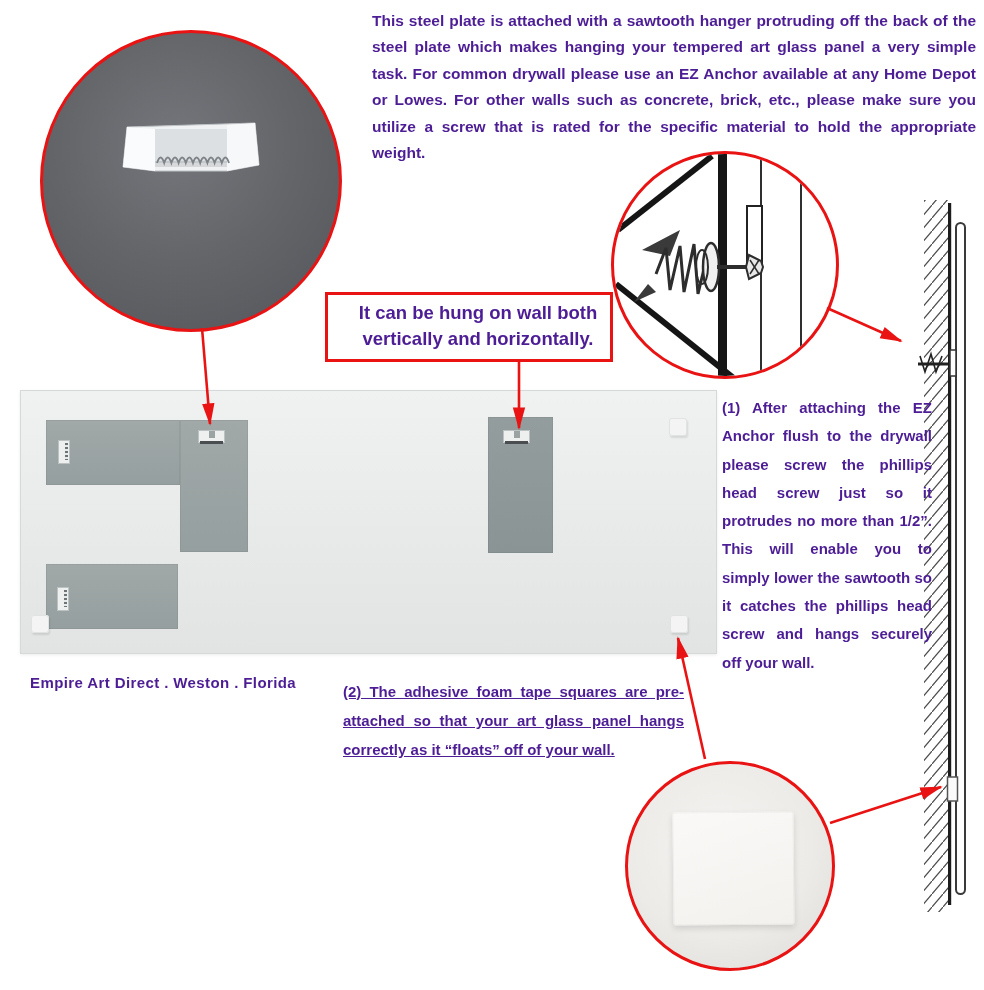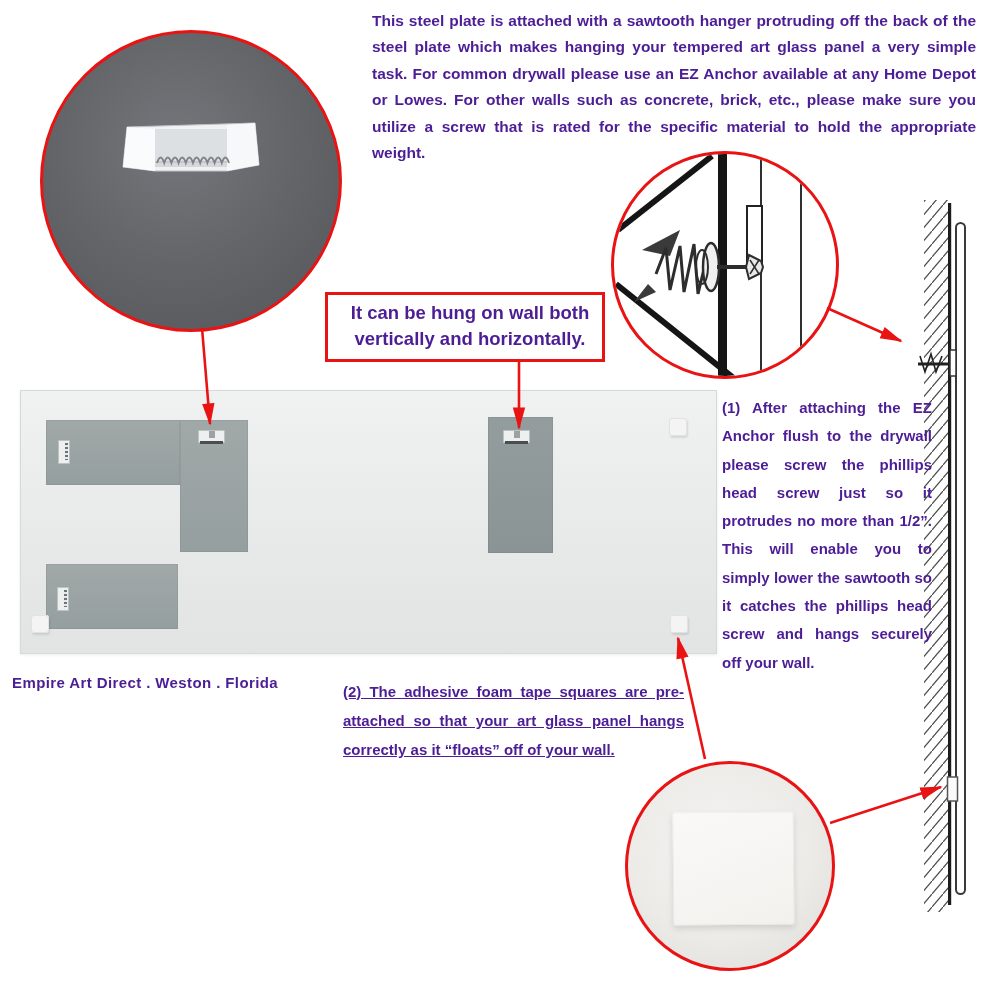--- a/index.html
+++ b/index.html
@@ -9,25 +9,25 @@
   }
   
   .intro{
     position:absolute;left:372px;top:8px;width:604px;
     font-size:15.5px;font-weight:bold;line-height:26.4px;
     text-align:justify;text-align-last:left;
   }
   .callout{
     position:absolute;left:325px;top:292px;width:252px;
     border:3px solid #e91313;background:#fff;
-    padding:5px 6px 7px 16px;text-align:center;
+    padding:5px 6px 7px 24px;text-align:center;
     font-size:18.5px;font-weight:bold;line-height:26px;
   }
   .brand{
-    position:absolute;left:12px;top:674px;
+    position:absolute;left:30px;top:674px;
     font-size:15px;font-weight:bold;letter-spacing:.4px;
   }
   .step1{
     position:absolute;left:722px;top:394px;width:210px;
     font-size:15px;font-weight:bold;line-height:28.3px;
     text-align:justify;text-align-last:left;
   }
   .step2{
     position:absolute;left:343px;top:677px;width:341px;
     font-size:15px;font-weight:bold;line-height:29px;

